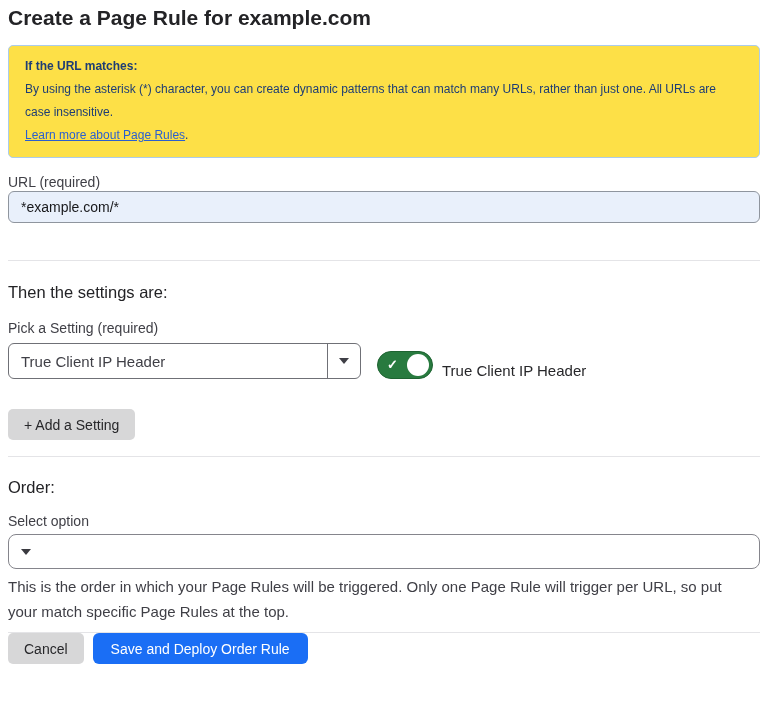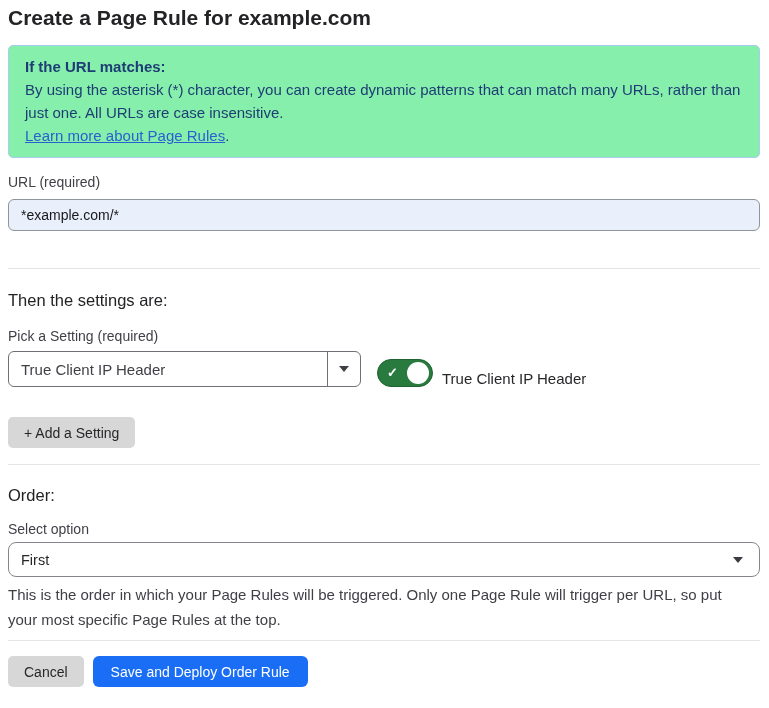--- a/index.html
+++ b/index.html
@@ -14,45 +14,44 @@
   }
   .page-title {
     font-size: 21px;
     line-height: 28px;
     font-weight: 700;
     color: #232326;
   }
   
   .info-box {
     margin-top: 13px;
-    background: #86efac;
+    background: #fde047;
     border: 1px solid #abccec;
     border-radius: 5px;
     padding: 9px 16px 10px 16px;
     color: #1e3d74;
-    font-size: 15px;
+    font-size: 12px;
     line-height: 23px;
   }
   .info-box .info-heading { font-weight: 700; }
   .info-box a {
     color: #2a5fd0;
     text-decoration: underline;
     cursor: pointer;
   }
   
   .field-label {
     display: block;
     margin-top: 16px;
     font-size: 14px;
     line-height: 17px;
     color: #3f3f46;
   }
   
   .url-input {
-    margin-top: 8px;
     width: 100%;
     height: 32px;
     background: #e9f0fb;
     border: 1px solid #8f959e;
     border-radius: 6px;
     padding: 0 12px;
     font-family: "Liberation Sans", sans-serif;
     font-size: 14px;
     color: #18181b;
   }
@@ -186,21 +185,20 @@
     border-top-color: #3a3a40;
   }
   .help-text {
     margin-top: 5px;
     font-size: 15px;
     line-height: 25px;
     color: #3f3f46;
     max-width: 740px;
   }
   .footer-actions {
-    margin-top: 15px;
     display: flex;
     align-items: center;
     gap: 9px;
   }
 </style>
 </head>
 <body>
 
 
 
@@ -237,25 +235,24 @@
 
 <button class="btn gray add-setting-btn">+ Add a Setting</button>
 
 <hr class="divider tight">
 
 <h2 class="section-heading order">Order:</h2>
 
 <label class="field-label">Select option</label>
 
 <div class="order-select">
-  <span class="select-value">First</span>
   <span class="caret-down"></span>
 </div>
 
-<div class="help-text">This is the order in which your Page Rules will be triggered. Only one Page Rule will trigger per URL, so put your most specific Page Rules at the top.</div>
+<div class="help-text">This is the order in which your Page Rules will be triggered. Only one Page Rule will trigger per URL, so put your match specific Page Rules at the top.</div>
 
 <hr class="divider footer-line">
 
 <div class="footer-actions">
   <button class="btn gray">Cancel</button>
   <button class="btn primary">Save and Deploy Order Rule</button>
 </div>
 
 
 

